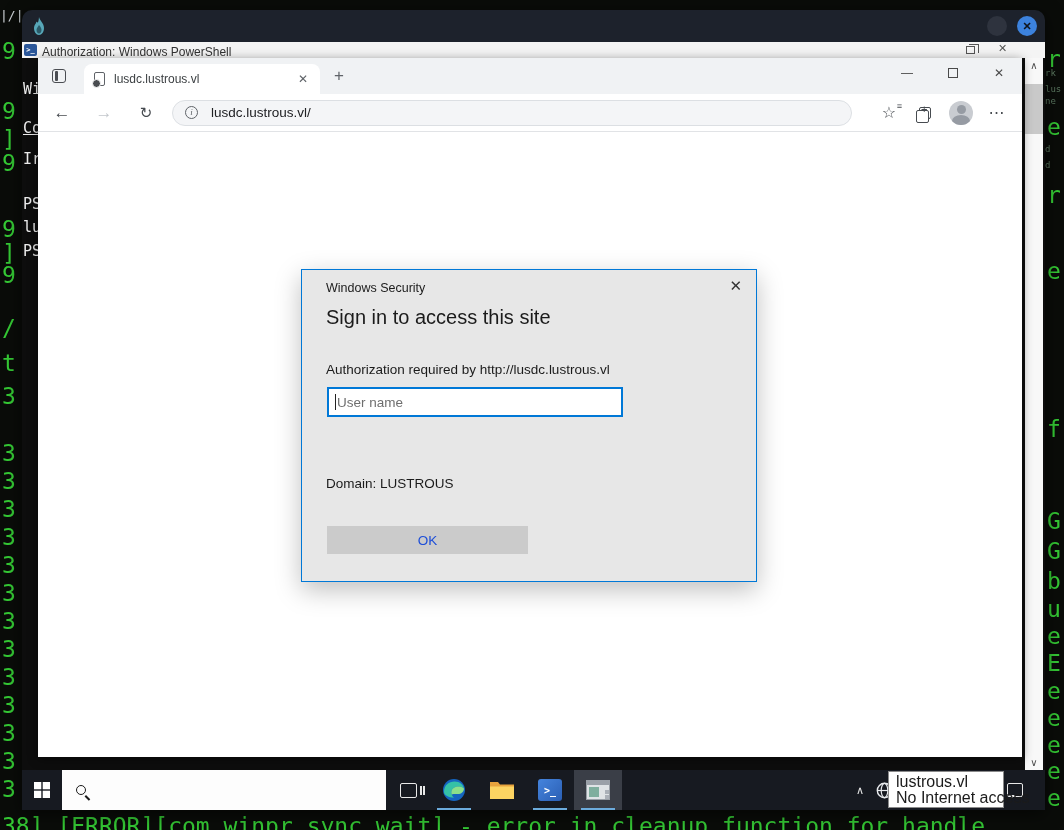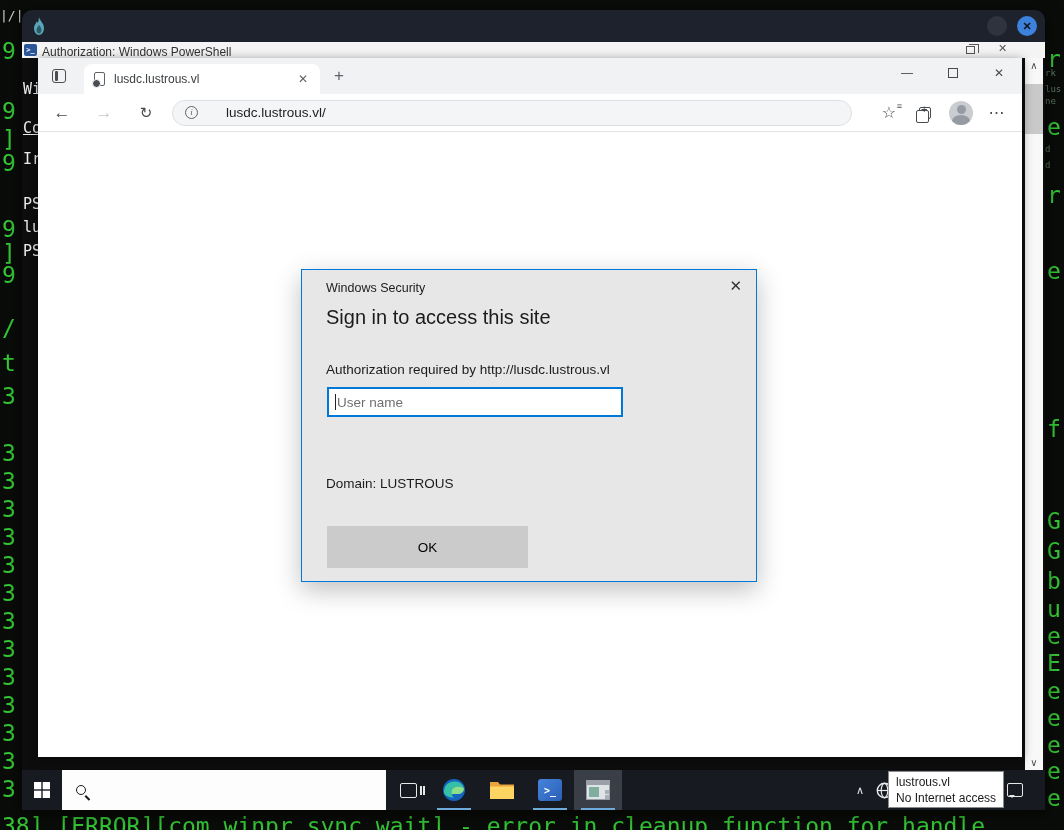--- a/index.html
+++ b/index.html
@@ -54,21 +54,21 @@
   .win-controls { position:absolute; right:0; top:0; display:flex; }
   .win-controls .wc { width:46px; height:30px; display:flex; align-items:center; justify-content:center; color:#4a4a4a; font-size:12px; }
   .wc .maxbox { width:10px; height:10px; border:1px solid #4a4a4a; }
 
   .toolbar { height:38px; background:#fff; border-bottom:1px solid #e1e3e6; display:flex; align-items:center; padding:0 12px; }
   .navbtn { width:24px; height:24px; display:flex; align-items:center; justify-content:center; font-size:17px; color:#474b50; margin-right:18px; }
   .navbtn.disabled { color:#c3c7cc; }
   .navbtn.refresh { font-size:15px; margin-right:14px; }
   .addressbar { flex:1; height:26px; background:#f4f5f7; border:1px solid #dcdfe3; border-radius:14px; display:flex; align-items:center; padding:0 12px; margin-right:14px; }
   .info-i { width:13px; height:13px; border:1px solid #5f6368; border-radius:50%; color:#5f6368; font-size:9px; line-height:11px; text-align:center; flex:none; font-style:italic; font-family:"Liberation Serif", serif; }
-  .url { margin-left:28px; font-size:13.5px; color:#202124; }
+  .url { margin-left:13px; font-size:13.5px; color:#202124; }
   .tb-ico { width:26px; height:26px; display:flex; align-items:center; justify-content:center; color:#474b50; margin-left:10px; position:relative; }
   .star { font-size:16px; }
   .star::after { content:"\2261"; position:absolute; right:0px; top:1px; font-size:9px; }
   .collections { width:12px; height:12px; border:1.5px solid #474b50; border-radius:2px; position:relative; }
   .collections::before { content:""; position:absolute; left:-4px; top:2px; width:11px; height:11px; border:1.5px solid #474b50; border-radius:2px; background:#fff; }
   .collections::after { content:"+"; position:absolute; left:1px; top:-5px; font-size:11px; color:#474b50; }
   .avatar { width:24px; height:24px; border-radius:50%; background:#c9ccd1; position:relative; overflow:hidden; }
   .avatar::before { content:""; position:absolute; left:7.5px; top:4px; width:9px; height:9px; border-radius:50%; background:#969ba3; }
   .avatar::after { content:""; position:absolute; left:3px; top:14px; width:18px; height:12px; border-radius:50%; background:#969ba3; }
   .more { font-size:16px; letter-spacing:1px; }
@@ -83,21 +83,21 @@
   .field { position:absolute; left:25px; width:296px; height:30px; }
   .field input { width:100%; height:100%; font-family:"Liberation Sans", sans-serif; font-size:13.5px; color:#1b1b1b; padding:4px 8px; outline:none; }
   .f-user { top:117px; }
   .f-user input { background:#fff; border:2px solid var(--dialog-accent,#0078d7); }
   .f-user input::placeholder { color:#6e6e6e; }
   .f-pass { top:161px; }
   .f-pass input { background:#eeeeee; border:1px solid #8f8f8f; }
   .f-pass input::placeholder { color:#6e6e6e; }
   .caret { position:absolute; left:8px; top:7px; width:1px; height:16px; background:#222; }
   .ws-domain { position:absolute; left:24px; top:206px; font-size:13.5px; color:#1b1b1b; }
-  .ws-btn { position:absolute; top:256px; width:201px; height:42px; background:#cbcbcb; border:none; font-family:"Liberation Sans", sans-serif; font-size:13.5px; color:#000000; }
+  .ws-btn { position:absolute; top:256px; width:201px; height:28px; background:#cbcbcb; border:none; font-family:"Liberation Sans", sans-serif; font-size:13.5px; color:#1d4ed8; }
   .ws-ok { left:25px; }
   .ws-cancel { left:230px; }
 
   
   .taskbar { position:absolute; left:0; bottom:0; width:100%; height:40px; background:#171a21; display:flex; align-items:center; z-index:4; }
   .tb-start { width:40px; height:40px; display:flex; align-items:center; justify-content:center; }
   .tb-search { width:324px; height:40px; background:#fdfdfd; display:flex; align-items:center; padding-left:14px; }
   .mag { width:10px; height:10px; border:1.5px solid #1a1a1a; border-radius:50%; position:relative; flex:none; }
   .mag::after { content:""; position:absolute; left:9px; top:9px; width:6px; height:1.5px; background:#1a1a1a; transform:rotate(45deg); transform-origin:0 0; }
   .tb-search input { border:none; outline:none; background:transparent; margin-left:12px; font-family:"Liberation Sans", sans-serif; font-size:14px; color:#3c3c3c; width:250px; }
@@ -112,21 +112,21 @@
   .appwin { width:24px; height:20px; background:#dfe3e6; border:1px solid #9aa0a8; position:relative; }
   .appwin::before { content:""; position:absolute; left:0; top:0; right:0; height:4px; background:#9aa0a8; }
   .appwin::after { content:""; position:absolute; left:2px; top:6px; width:10px; height:10px; background:#7fae9e; box-shadow:13px 0 0 -3px #aab0b8, 13px 5px 0 -3px #aab0b8; }
   .tray-item { position:absolute; top:0; height:40px; display:flex; align-items:center; justify-content:center; }
   .chev { left:828px; width:20px; color:#e8e8e8; font-size:11px; }
   .globe-wrap { left:850px; width:24px; }
   .notif { left:980px; width:26px; }
   .notif .bub { width:16px; height:14px; border:1.5px solid #e8e8e8; border-radius:2px; position:relative; }
   .notif .bub::after { content:""; position:absolute; left:1px; bottom:-5px; width:0; height:0; border:3px solid transparent; border-top-color:#e8e8e8; }
   .tray-tooltip { position:absolute; left:866px; top:1px; width:116px; height:37px; background:#fff; border:1px solid #8a8a8a; padding:2px 7px; z-index:6; }
-  .tray-tooltip div { font-size:12px; color:#1b1b1b; line-height:16px; white-space:nowrap; }
+  .tray-tooltip div { font-size:16px; color:#1b1b1b; line-height:16px; white-space:nowrap; }
 </style>
 </head>
 <body>
 
 <span class="host-topleft">|/|</span>
 <div class="term-col">
     <span style="top: 38px;">9</span>
     <span style="top: 98px;">9</span>
     <span style="top: 126px;">]</span>
     <span style="top: 150px;">9</span>

